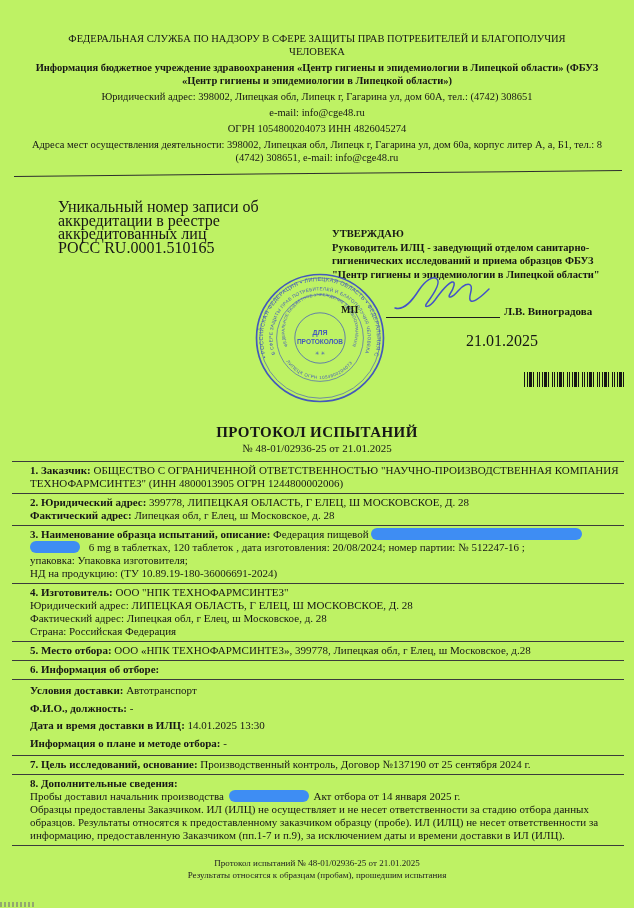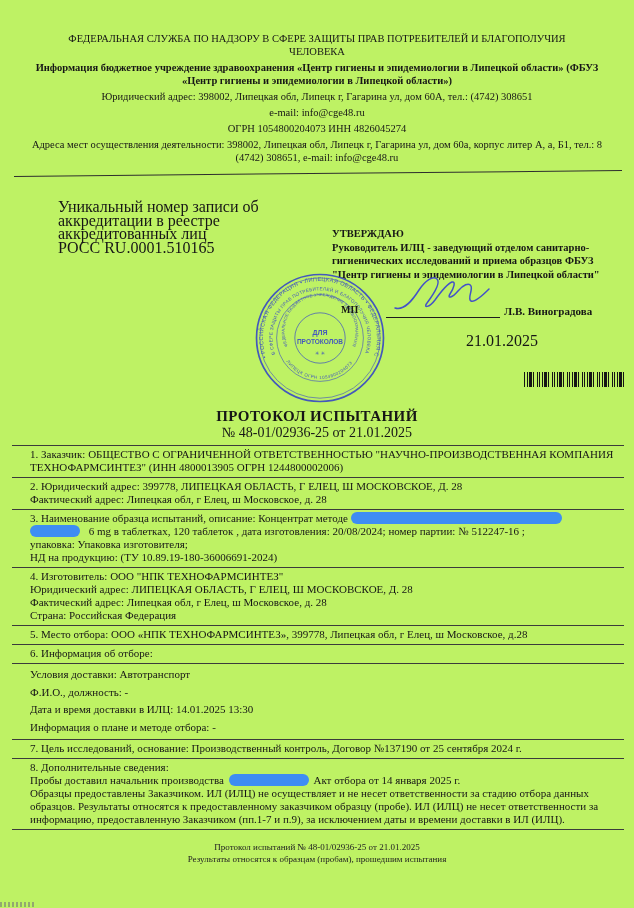--- a/index.html
+++ b/index.html
@@ -4,21 +4,21 @@
 <style>
   html,body{margin:0;padding:0;background:#e8e8e8;}
   .page{
     width:634px;height:908px;position:relative;margin:0 auto;
     background:#bef264;color:#161616;overflow:hidden;
     font-family:"Liberation Serif","DejaVu Serif",serif;
   }
   
   .header{padding-top:32px;text-align:center;font-size:10.5px;line-height:13px;}
   .header .blk{margin-bottom:3px;}
-  .b{font-weight:normal;}
+  .b{font-weight:bold;}
   .hl1{padding:0 48px;}
   .hl2{padding:0 28px;font-weight:bold;}
   .hl3{padding:0 40px;font-weight:bold;}
   .hl7{padding:0 18px;}
   .rule{border:none;border-top:1.4px solid #2e2e2e;margin:9px 12px 0 14px;transform:rotate(-0.55deg);}
   
   .midzone{position:relative;height:232px;}
   .accred{position:absolute;left:58px;top:26px;width:232px;font-size:16px;line-height:13.5px;}
   .approve{position:absolute;left:332px;top:22px;width:272px;font-size:10.5px;line-height:13.5px;font-weight:bold;margin-top:31px;}
   .stamp{position:absolute;left:250px;top:94px;width:140px;height:140px;opacity:.92;}
@@ -28,23 +28,23 @@
   .signer{position:absolute;left:504px;top:131px;font-size:11px;font-weight:bold;}
   .sig-date{position:absolute;left:466px;top:158px;font-size:16px;}
   .barcode{
     position:absolute;left:524px;top:198px;width:102px;height:15px;
     background-image:repeating-linear-gradient(90deg,
       #151515 0 1px,transparent 1px 3px,#151515 3px 4px,transparent 4px 5px,
       #151515 5px 8px,transparent 8px 9px,#151515 9px 10px,transparent 10px 13px,
       #151515 13px 14px,transparent 14px 15px);
   }
   
-  .doc-title{text-align:center;margin-top:2px;}
+  .doc-title{text-align:center;margin-top:18px;}
   .doc-title .t1{font-size:15px;font-weight:bold;letter-spacing:.4px;line-height:17px;}
-  .doc-title .t2{font-size:14px;line-height:15px;}
+  .doc-title .t2{font-size:11px;line-height:15px;}
   
   .tbl{margin:5px 10px 0 12px;font-size:11px;line-height:13px;border-bottom:1.2px solid #3b3b3b;}
   .trow{border-top:1.1px solid #3b3b3b;padding:2px 4px 3px 18px;}
   .trow div{margin:0;}
   .spaced div{padding:2px 0 2.5px 0;}
   .redact{display:inline-block;height:12px;border-radius:7px;background:#3e8df3;vertical-align:text-bottom;}
   .rp1{width:211px;}
   .rp2{width:50px;margin-right:6px;}
   .rp3{width:80px;margin:0 2px;}
   
@@ -140,21 +140,21 @@
       </div>
       <div>
         <span class="b">Фактический адрес:</span>
         <span>Липецкая обл, г Елец, ш Московское, д. 28</span>
       </div>
     </div>
 
     <div class="trow">
       <div>
         <span class="b">3. Наименование образца испытаний, описание:</span>
-        <span>Концентрат методе</span>
+        <span>Федерация пищевой</span>
         <span class="redact rp1"></span>
       </div>
       <div>
         <span class="redact rp2"></span>
         <span>6 mg в таблетках, 120 таблеток , дата изготовления: 20/08/2024; номер партии: № 512247-16 ;</span>
       </div>
       <div>упаковка: Упаковка изготовителя;</div>
       <div>НД на продукцию: (ТУ 10.89.19-180-36006691-2024)</div>
     </div>
 

